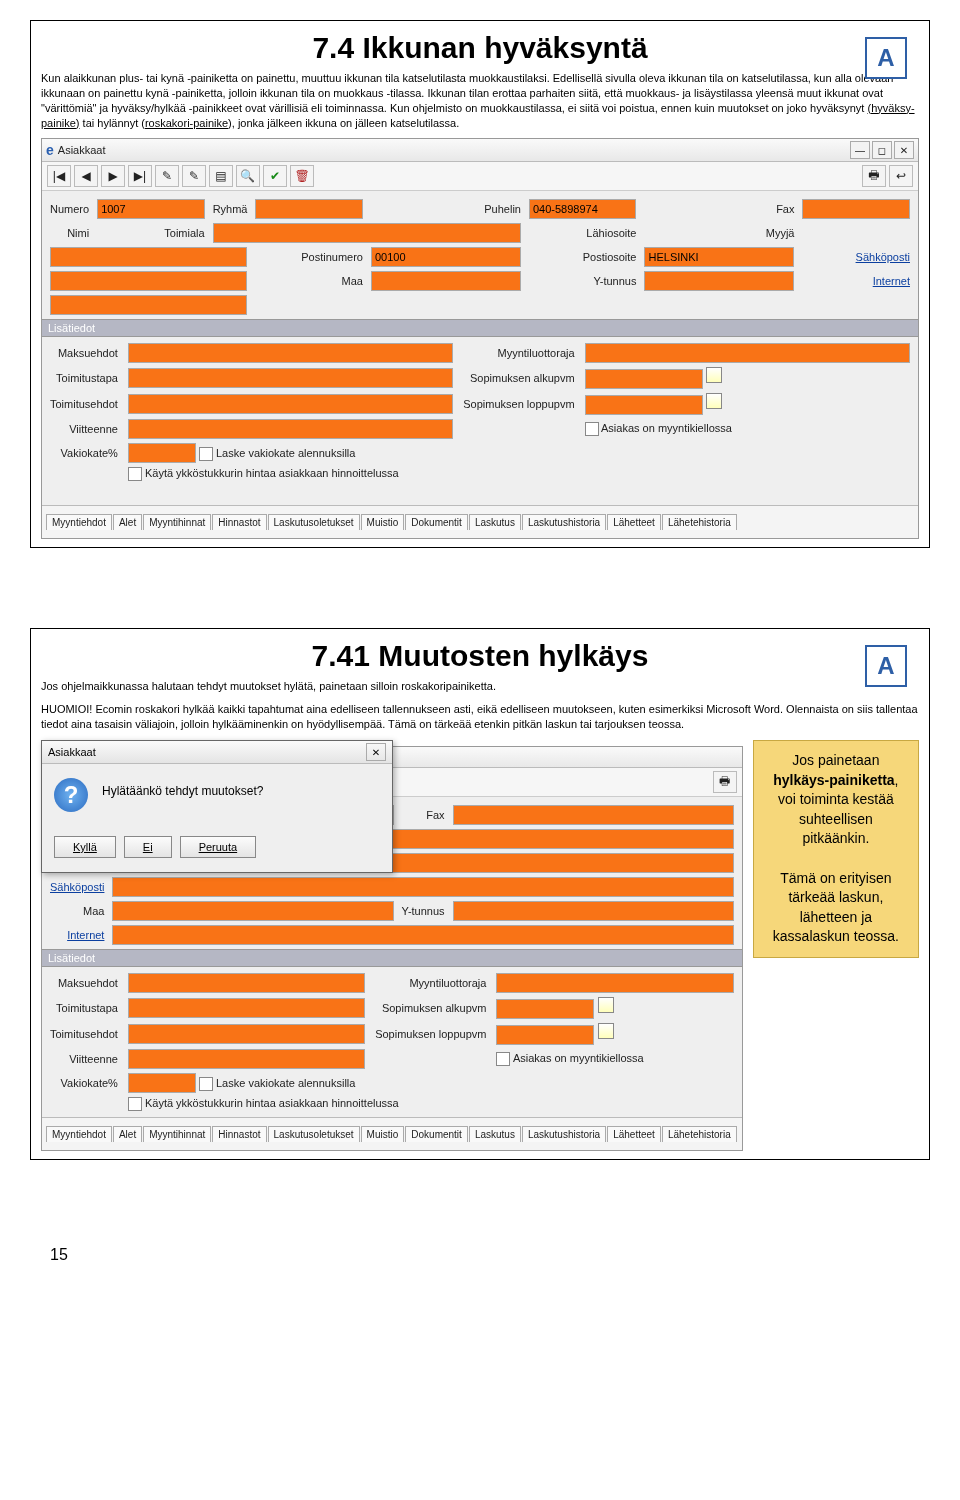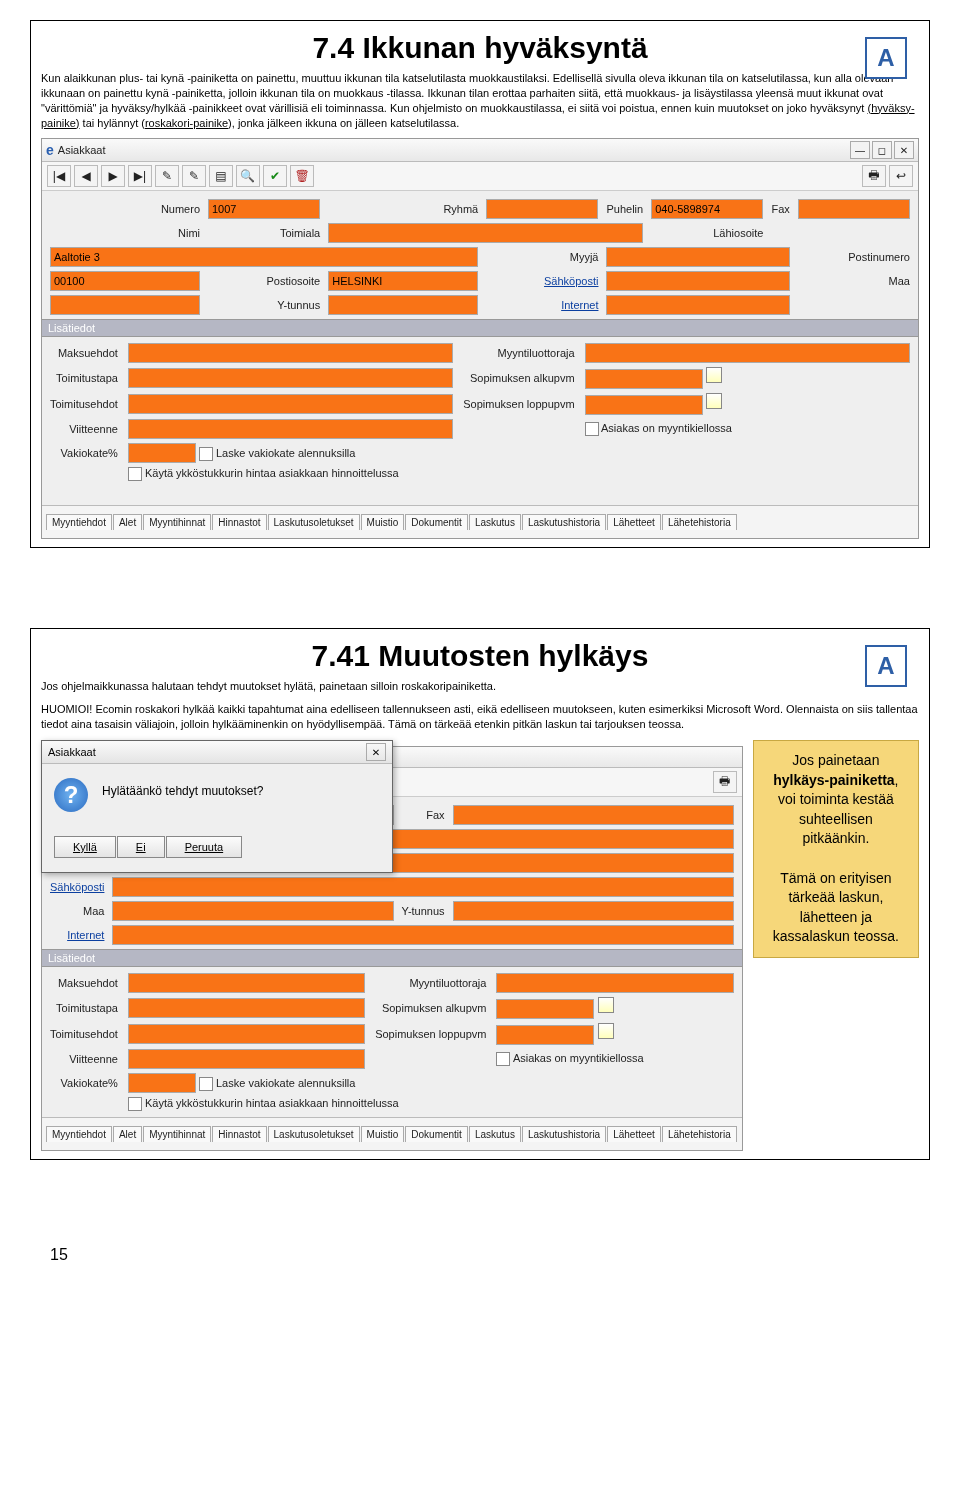--- a/index.html
+++ b/index.html
@@ -29,21 +29,21 @@
 .form-grid2{display:grid;grid-template-columns:auto 1fr auto 1fr;gap:4px 10px;padding:6px 8px;align-items:center}
 .cal{width:14px;height:14px;border:1px solid #888;background:linear-gradient(#fff,#ffb);display:inline-block}
 .cb{width:12px;height:12px;border:1px solid #888;background:#fff;display:inline-block;vertical-align:middle}
 .tabs{display:flex;padding:8px 4px;border-top:1px solid #bbb;background:#f4f4f4;overflow:hidden}
 .tab{border:1px solid #aaa;border-bottom:none;background:#f9f9f9;padding:2px 5px;font-size:10px;margin-right:1px;white-space:nowrap}
 .dialog{position:absolute;left:0;top:0;width:350px;border:1px solid #666;background:#efefef;box-shadow:2px 2px 6px rgba(0,0,0,.3);z-index:5}
 .dlg-title{background:linear-gradient(#fafafa,#e4e4e4);border-bottom:1px solid #bbb;padding:2px 6px;display:flex;align-items:center}
 .dlg-title .t{flex:1;font-size:11px}
 .dlg-body{padding:14px 12px;display:flex;gap:14px;align-items:flex-start}
 .q-icon{width:34px;height:34px;border-radius:50%;background:radial-gradient(#6fb2f0,#2a6ac0);color:#fff;font-size:24px;font-weight:bold;display:flex;align-items:center;justify-content:center}
-.dlg-btns{display:flex;gap:1px;padding:10px 12px 14px}
+.dlg-btns{display:flex;gap:8px;padding:10px 12px 14px}
 .dlg-btn{border:1px solid #888;background:linear-gradient(#fcfcfc,#e4e4e4);padding:4px 18px;font-size:11px;text-decoration:underline}
 .side-note{background:#f6d77a;border:1px solid #c8a842;padding:10px;font-size:14px;line-height:1.4;text-align:center}
 .side-note .b{font-weight:bold}
 .side-note .g{color:#2d6a2d}
 .page-num{font-size:16px;padding:6px 20px}
 .row-split{display:flex;gap:10px;align-items:flex-start}
 .row-split .left{flex:1}
 .row-split .right{width:210px}
 </style>
 </head>
@@ -94,21 +94,20 @@
       <span class="lbl">Puhelin</span>
             <input class="inp" value="040-5898974" style="">
       <span class="lbl">Fax</span>
             <input class="inp" style="">
 
       <span class="lbl">Nimi</span>
       <span class="lbl">Toimiala</span>
             <input class="inp wide" style="">
 
       <span class="lbl">Lähiosoite</span>
-            <input class="inp wide" value="Aaltotie 3" style="">
       <span class="lbl">Myyjä</span>
             <input class="inp wide" style="">
 
       <span class="lbl">Postinumero</span>
             <input class="inp" value="00100" style="">
       <span class="lbl">Postiosoite</span>
             <input class="inp" value="HELSINKI" style="">
       <span class="lbl link">Sähköposti</span>
             <input class="inp wide" style="">
 

